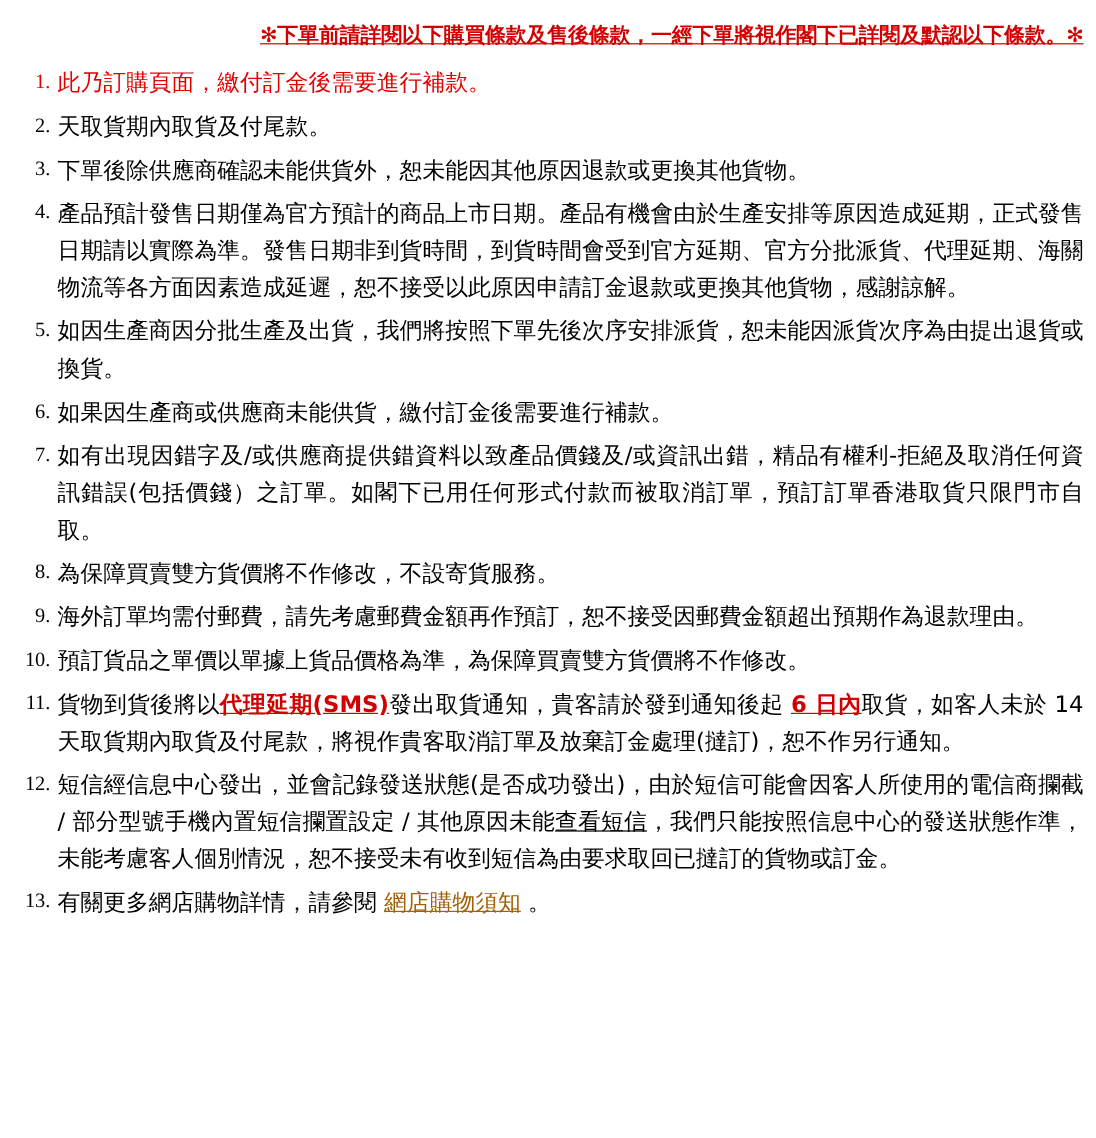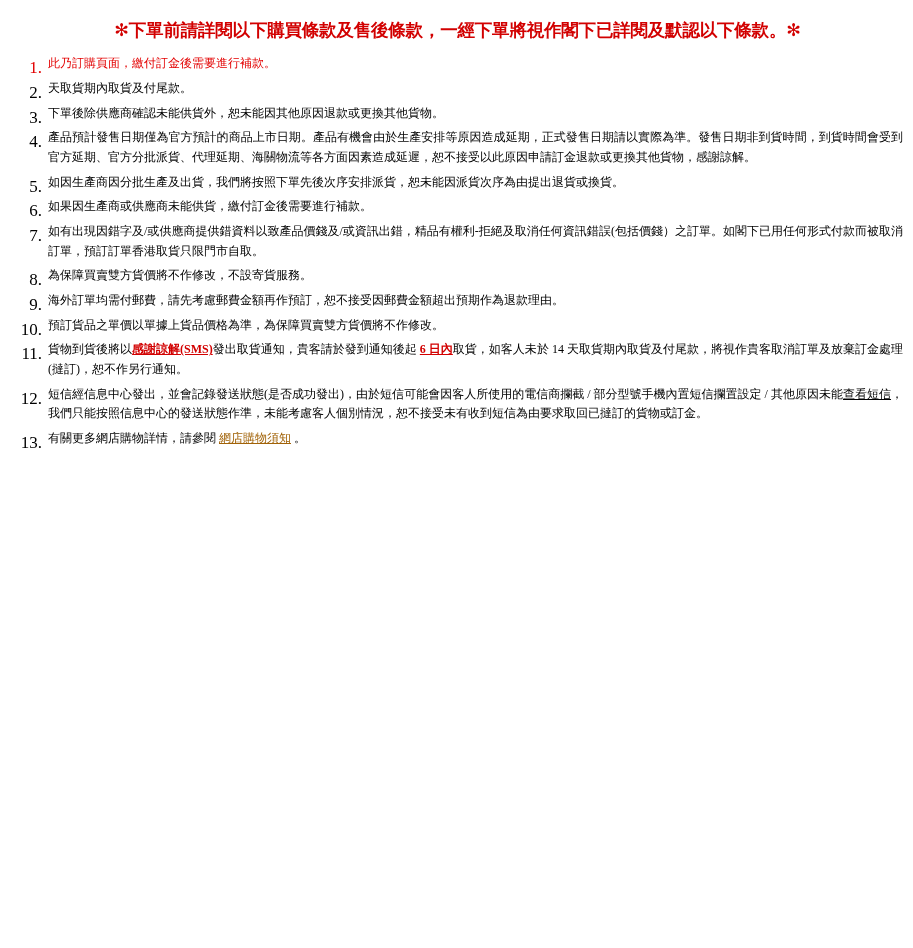--- a/index.html
+++ b/index.html
@@ -17,21 +17,22 @@
   }
   .page {
     width: 913px;
     box-sizing: border-box;
     padding: 14px 10px 6px 10px;
   }
   .notice {
     color: #d20000;
     font-weight: bold;
     font-size: 17.5px;
-    text-align: center;
+    text-decoration: underline;
+    text-align: right;
     margin: 2px 0 0 2px;
     letter-spacing: -0.2px;
     white-space: nowrap;
   }
   .section-title {
     font-weight: bold;
     font-size: 18px;
     margin: 26px 0 8px 2px;
     letter-spacing: 0.5px;
   }
@@ -39,24 +40,23 @@
     list-style: none;
     counter-reset: term;
     margin: 10px 0 0 0;
     padding: 0;
   }
   ol.terms > li {
     counter-increment: term;
     position: relative;
     padding-left: 38px;
     margin-bottom: 5px;
-    font-size: 12px;
+    font-size: 19px;
     line-height: 1.64;
     text-align: justify;
-    font-family: Liberation Serif, serif;
   }
   ol.terms > li::before {
     content: counter(term) ".";
     position: absolute;
     left: 0;
     top: 0;
     width: 32px;
     text-align: right;
     font-family: "Liberation Serif", serif;
     font-size: 17px;
@@ -96,18 +96,18 @@
       <li class="first-item"><span>此乃訂購頁面，繳付訂金後需要進行補款。</span></li>
       <li><span>天取貨期內取貨及付尾款。</span></li>
       <li><span>下單後除供應商確認未能供貨外，恕未能因其他原因退款或更換其他貨物。</span></li>
       <li><span>產品預計發售日期僅為官方預計的商品上市日期。產品有機會由於生產安排等原因造成延期，正式發售日期請以實際為準。發售日期非到貨時間，到貨時間會受到官方延期、官方分批派貨、代理延期、海關物流等各方面因素造成延遲，恕不接受以此原因申請訂金退款或更換其他貨物，感謝諒解。</span></li>
       <li><span>如因生產商因分批生產及出貨，我們將按照下單先後次序安排派貨，恕未能因派貨次序為由提出退貨或換貨。</span></li>
       <li><span>如果因生產商或供應商未能供貨，繳付訂金後需要進行補款。</span></li>
       <li><span>如有出現因錯字及/或供應商提供錯資料以致產品價錢及/或資訊出錯，精品有權利-拒絕及取消任何資訊錯誤(包括價錢）之訂單。如閣下已用任何形式付款而被取消訂單，預訂訂單香港取貨只限門市自取。</span></li>
       <li><span>為保障買賣雙方貨價將不作修改，不設寄貨服務。</span></li>
       <li><span>海外訂單均需付郵費，請先考慮郵費金額再作預訂，恕不接受因郵費金額超出預期作為退款理由。</span></li>
       <li class="wide-num"><span>預訂貨品之單價以單據上貨品價格為準，為保障買賣雙方貨價將不作修改。</span></li>
-      <li class="wide-num"><span>貨物到貨後將以</span><span class="u-red">感謝諒解(SMS)</span><span>發出取貨通知，貴客請於發到通知後起 </span><span class="u-red">6 日內</span><span>取貨，如客人未於 14 天取貨期內取貨及付尾款，將視作貴客取消訂單及放棄訂金處理(撻訂)，恕不作另行通知。</span></li>
+      <li class="wide-num"><span>貨物到貨後將以</span><span class="u-red">代理延期(SMS)</span><span>發出取貨通知，貴客請於發到通知後起 </span><span class="u-red">6 日內</span><span>取貨，如客人未於 14 天取貨期內取貨及付尾款，將視作貴客取消訂單及放棄訂金處理(撻訂)，恕不作另行通知。</span></li>
       <li class="wide-num"><span>短信經信息中心發出，並會記錄發送狀態(是否成功發出)，由於短信可能會因客人所使用的電信商攔截 / 部分型號手機內置短信攔置設定 / 其他原因未能</span><span class="u-black">查看短信</span><span>，我們只能按照信息中心的發送狀態作準，未能考慮客人個別情況，恕不接受未有收到短信為由要求取回已撻訂的貨物或訂金。</span></li>
       <li class="wide-num"><span>有關更多網店購物詳情，請參閱 </span><span class="link">網店購物須知</span><span> 。</span></li>
     </ol>
 
 </div>
 
 </body></html>

